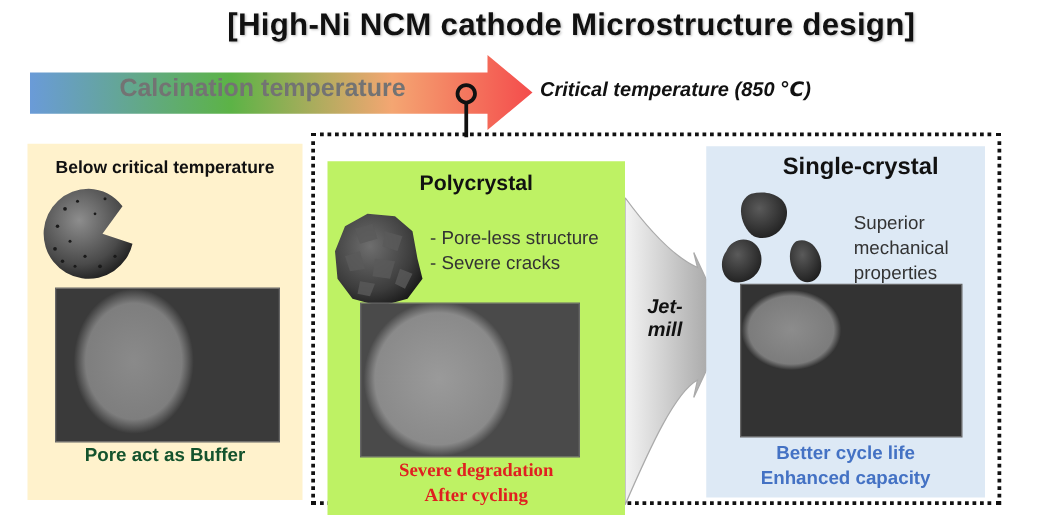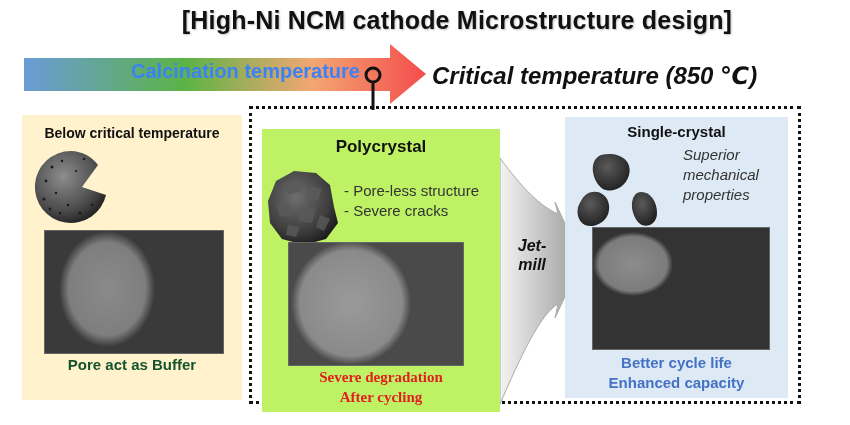--- a/index.html
+++ b/index.html
@@ -4,23 +4,23 @@
 <style>
   html, body { margin:0; padding:0; }
   body { width:850px; height:425px; background:#ffffff; position:relative; overflow:hidden;
          font-family:"Liberation Sans", "DejaVu Sans", sans-serif; }
   .abs { position:absolute; }
 
   .title { left:0; top:6px; width:850px; text-align:center; font-size:25px; font-weight:bold;
            color:#111; letter-spacing:0.2px; text-shadow:1px 1px 2px rgba(0,0,0,0.25);padding-left:32px; }
 
   .temp-arrow { left:24px; top:44px; width:404px; height:60px; }
-  .temp-label { left:60px; top:60px; width:300px; font-size:20px; font-weight:bold; color:#3b82f6;
-                text-align:right; }
-  .crit-label { left:432px; top:62px; font-size:24px; font-style:italic; font-weight:bold; color:#111; }
+  .temp-label { left:60px; top:60px; width:300px; font-size:20px; font-weight:bold; color:#737373;
+                text-align:center; }
+  .crit-label { left:432px; top:62px; font-size:16px; font-style:italic; font-weight:bold; color:#111; }
 
   .dotted-box { left:249px; top:106px; width:552px; height:298px;
                 border:3px dotted #111; box-sizing:border-box; }
 
   .panel { box-sizing:border-box;padding-left:36px; }
   .panel-yellow { left:22px; top:115px; width:220px; height:285px; background:#fff2cc; }
   .panel-pink { left:262px; top:129px; width:238px; height:283px; background:#bef264; }
   .panel-blue { left:565px; top:117px; width:223px; height:281px; background:#dde9f5; }
 
   .panel-title { position:absolute; left:0; width:100%; text-align:center; font-weight:bold; color:#111; }
@@ -134,33 +134,33 @@
     </linearGradient>
   </defs>
   <path d="M0,0 C22,30 40,48 58,56 L55,44 L82,102 L55,160 L58,146 C40,156 20,200 0,246 Z" fill="url(#jg)" stroke="#aaaaaa" stroke-width="1"></path>
 </svg>
 <div class="abs" style="left:510px;top:236px;width:44px;text-align:center;font-style:italic;font-weight:bold;font-size:16px;line-height:19px;color:#111;">
   <div>Jet-</div>
   <div>mill</div>
 </div>
 
 <div class="abs panel panel-blue">
-  <div class="panel-title" style="top:6px;font-size:15px;">Single-crystal</div>
+  <div class="panel-title" style="top:6px;font-size:19px;margin-left:12px;">Single-crystal</div>
   <svg style="position:absolute;left:8px;top:34px;width:100px;height:80px;" viewBox="0 0 100 80">
     <defs>
       <radialGradient id="pg3" cx="0.4" cy="0.35" r="0.7">
         <stop offset="0" stop-color="#5a5a5a"></stop>
         <stop offset="1" stop-color="#1f1f1f"></stop>
       </radialGradient>
     </defs>
     <path d="M28,4 C44,0 60,8 56,24 C52,38 38,42 30,38 C20,32 14,10 28,4 Z" fill="url(#pg3)"></path>
     <path d="M8,50 C14,36 34,38 36,54 C38,70 22,78 12,74 C4,70 2,58 8,50 Z" fill="url(#pg3)"></path>
     <path d="M64,42 C74,38 84,48 84,62 C84,74 72,78 66,72 C58,64 56,48 64,42 Z" fill="url(#pg3)"></path>
   </svg>
-  <div class="desc" style="left:118px;top:28px;font-style:italic;">
+  <div class="desc" style="left:118px;top:52px;">
     <div>Superior</div>
     <div>mechanical</div>
     <div>properties</div>
   </div>
   <div class="sem" style="left:27px;top:110px;width:176px;height:121px;background:
       radial-gradient(ellipse 40px 32px at 40px 36px, #8c8c8c 0%, #7c7c7c 85%, #333 100%),
       radial-gradient(ellipse 36px 30px at 140px 40px, #8c8c8c 0%, #7c7c7c 85%, #333 100%),
       radial-gradient(ellipse 44px 34px at 90px 90px, #8a8a8a 0%, #787878 85%, #333 100%),
       linear-gradient(#6c6c6c,#767676);"></div>
   <div class="caption" style="top:236px;color:#4472c4;">

